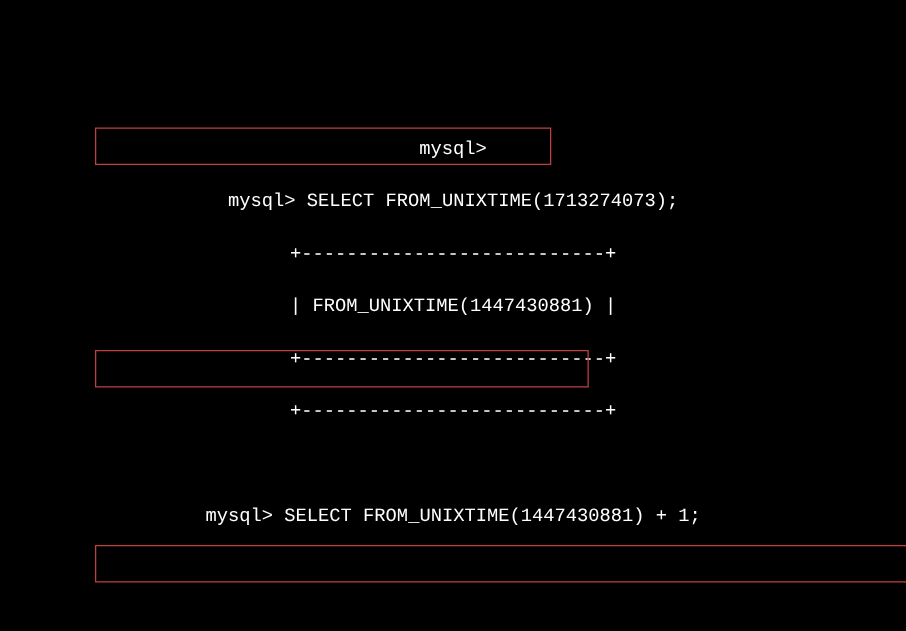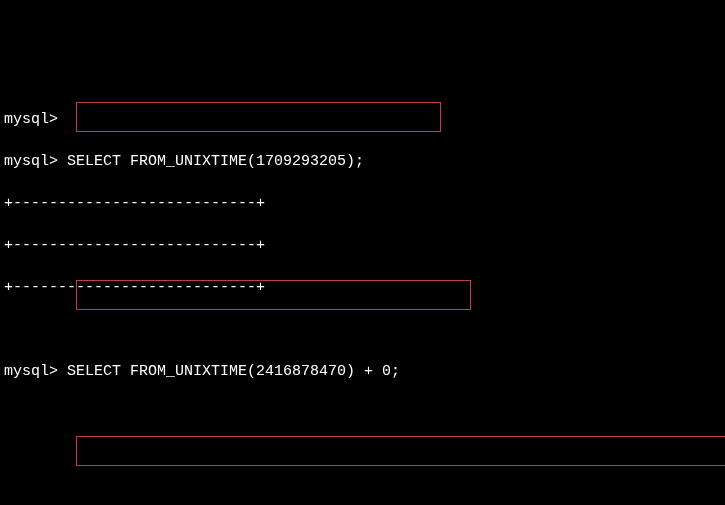--- a/index.html
+++ b/index.html
@@ -17,20 +17,21 @@
       width: 725px;
       height: 505px;
       overflow: hidden;
       white-space: pre;
     }
     .terminal {
       position: relative;
     }
     .line {
       display: block;
+      text-align: center;
     }
     .highlight-box {
       position: absolute;
       border: 1px solid #c04040;
       pointer-events: none;
     }
     .box1 {
       top: 14px;
       left: 72px;
       width: 365px;
@@ -49,26 +50,27 @@
       height: 30px;
     }
   </style>
 </head>
 <body>
 
 
 
 <div class="terminal">
 <span class="line"><span>mysql&gt;</span></span>
-<span class="line"><span>mysql&gt;</span> <span>SELECT FROM_UNIXTIME(1709293205);</span></span>
+<span class="line"><span>mysql&gt;</span> <span>SELECT FROM_UNIXTIME(1713274073);</span></span>
 <span class="line">+---------------------------+</span>
+<span class="line">| FROM_UNIXTIME(1447430881) |</span>
 <span class="line">+---------------------------+</span>
 <span class="line">+---------------------------+</span>
 <span class="line"> </span>
-<span class="line"><span>mysql&gt;</span> <span>SELECT FROM_UNIXTIME(2416878470) + 0;</span></span>
+<span class="line"><span>mysql&gt;</span> <span>SELECT FROM_UNIXTIME(1447430881) + 1;</span></span>
 
 
 
 
 
 
 
 
 
 

